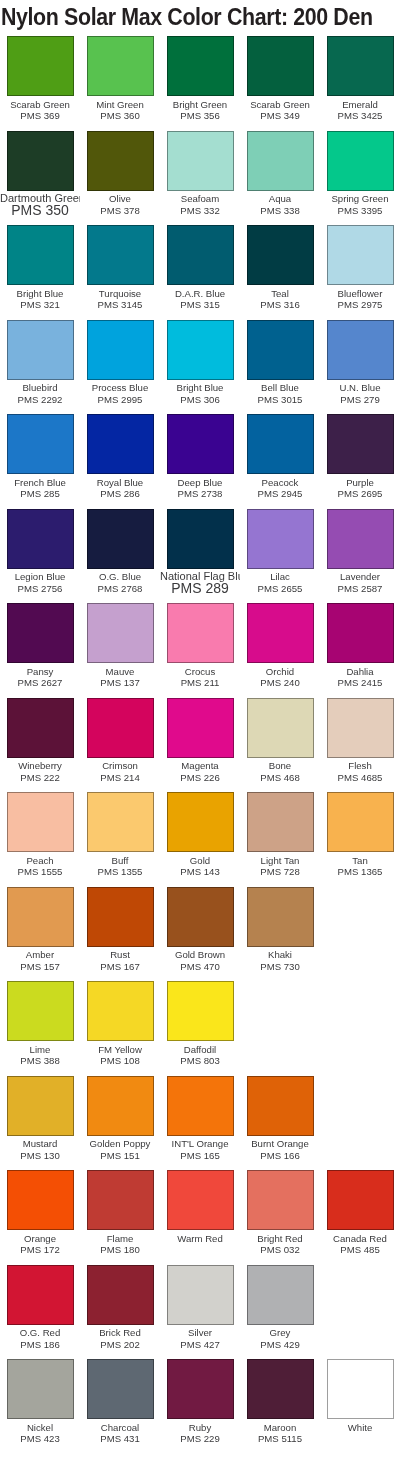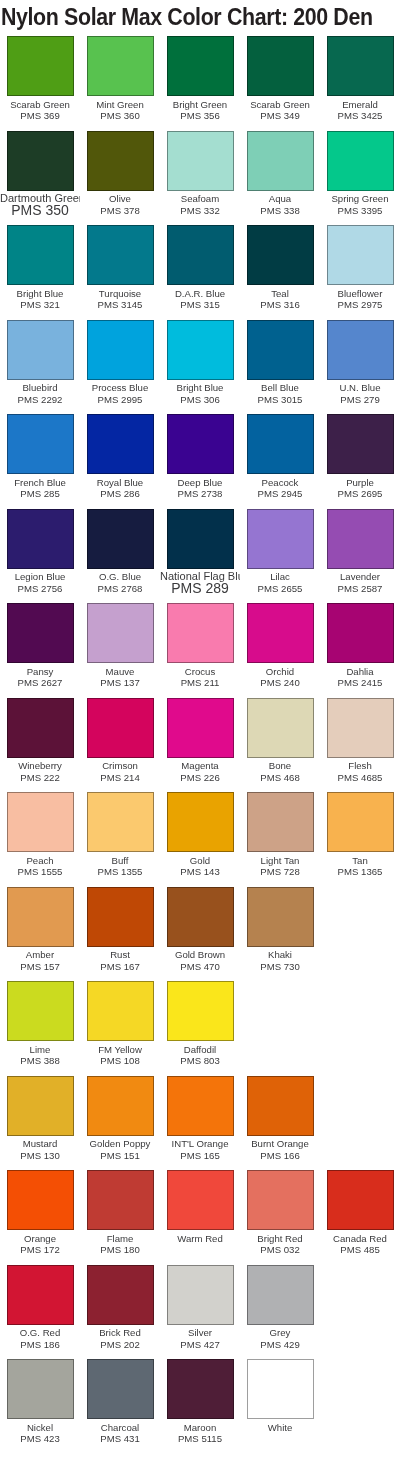--- a/index.html
+++ b/index.html
@@ -442,20 +442,25 @@
         <div class="swatch-chip" style="background: rgb(164, 165, 157);"></div>
         <div class="swatch-label">Nickel</div>
         <div class="swatch-pms">PMS 423</div>
       </div>
       <div class="swatch-cell">
         <div class="swatch-chip" style="background: rgb(94, 104, 114);"></div>
         <div class="swatch-label">Charcoal</div>
         <div class="swatch-pms">PMS 431</div>
       </div>
       <div class="swatch-cell">
+        <div class="swatch-chip" style="background: rgb(113, 26, 66);"></div>
+        <div class="swatch-label">Ruby</div>
+        <div class="swatch-pms">PMS 229</div>
+      </div>
+      <div class="swatch-cell">
         <div class="swatch-chip" style="background: rgb(79, 30, 55);"></div>
         <div class="swatch-label">Maroon</div>
         <div class="swatch-pms">PMS 5115</div>
       </div>
       <div class="swatch-cell">
         <div class="swatch-chip" style="background: rgb(255, 255, 255);"></div>
         <div class="swatch-label">White</div>
         <div class="swatch-pms"></div>
       </div>
     </div>

